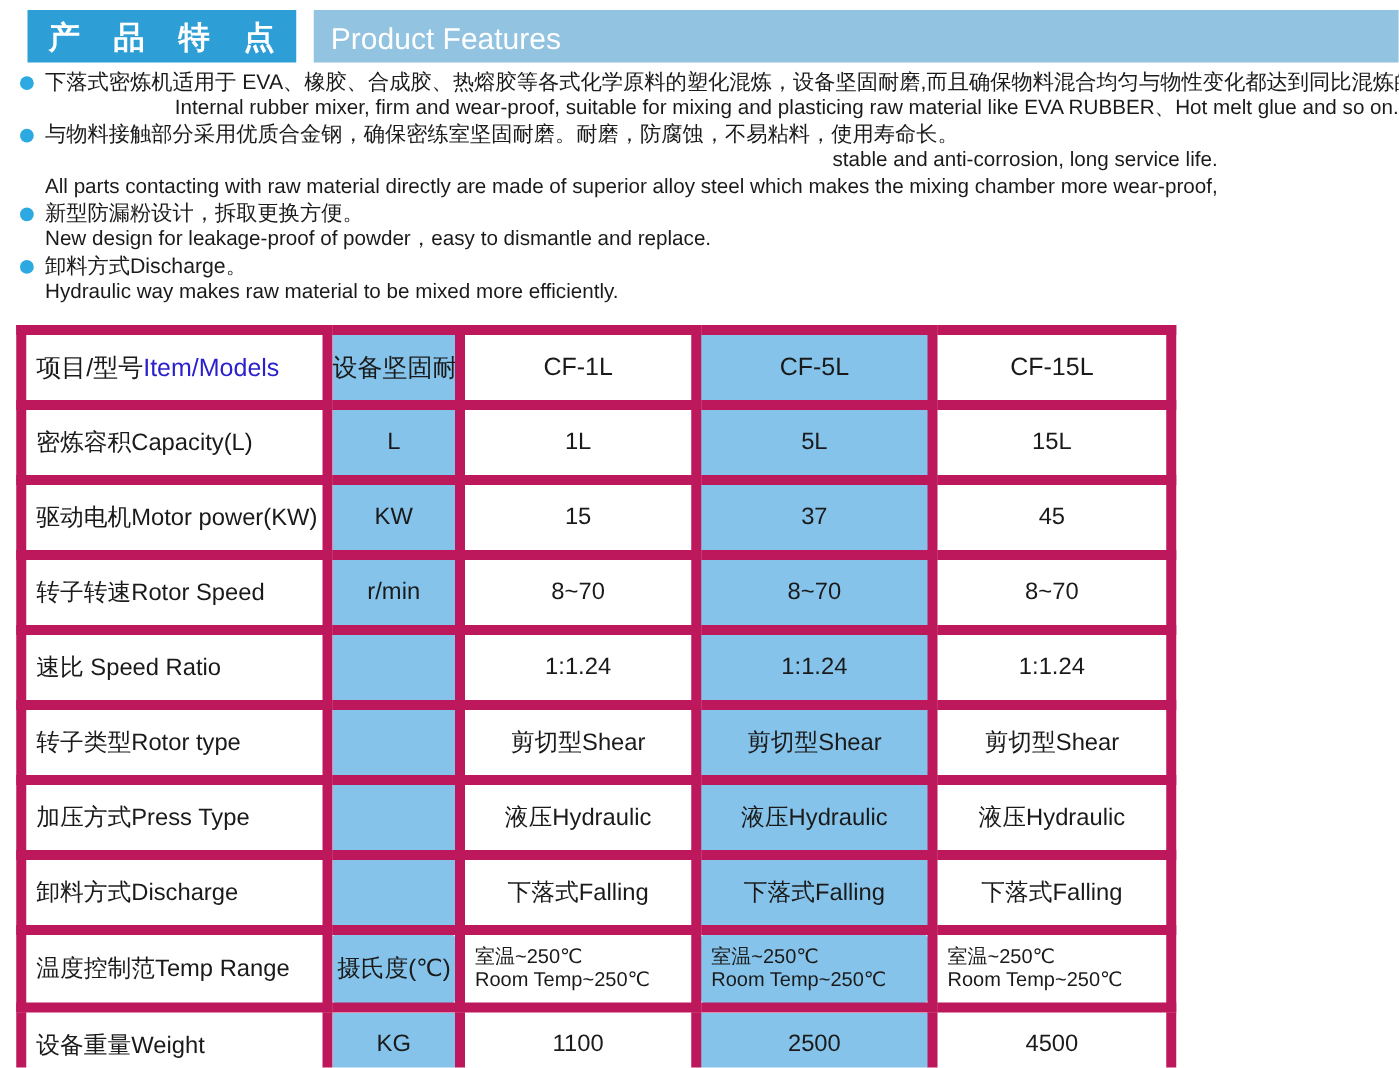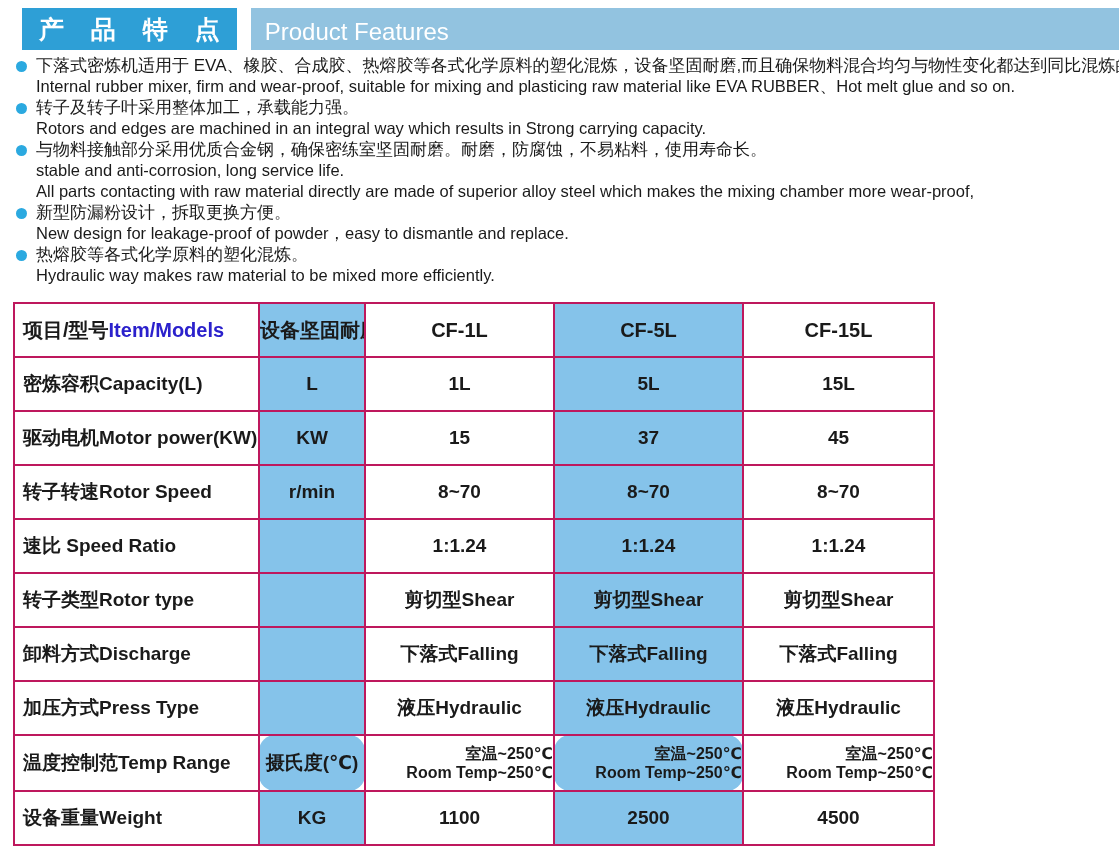--- a/index.html
+++ b/index.html
@@ -28,36 +28,36 @@
   }
   
   .features { list-style: none; margin: 5px 0 0 16px; padding: 0; }
   .feature { display: flex; align-items: flex-start; }
   .dot {
     width: 11px; height: 11px; border-radius: 50%; background: #2ba9e0;
     margin: 6px 9px 0 0; flex-shrink: 0;
   }
   .lines { min-width: 0; }
   .cn { font-size: 17px; line-height: 21px; white-space: nowrap; }
-  .en { font-size: 16.5px; line-height: 21px; white-space: nowrap; }
+  .en { font-size: 16.5px; line-height: 21px; white-space: nowrap; text-align: right; }
   
   table.spec {
     border-collapse: collapse; table-layout: fixed;
     width: 920px; margin: 16px 0 0 13px;
   }
   table.spec td {
-    border: 2px solid #be185d; height: 52px;
+    border: 8px solid #be185d; height: 52px;
     font-size: 19px; text-align: center; vertical-align: middle;
-    padding: 0; overflow: hidden; white-space: nowrap; font-weight: bold;
+    padding: 0; overflow: hidden; white-space: nowrap;
   }
   table.spec td.item { text-align: left; padding-left: 8px; }
   table.spec td.blue { background: #85c3ea; }
   table.spec tr.hdr td { font-size: 20px; }
   table.spec td.small {
-    font-size: 16px; line-height: 19px; text-align: right; padding-left: 8px;
+    font-size: 16px; line-height: 19px; text-align: left; padding-left: 8px;
   }
   table.spec tr.temp td { height: 54px; border-radius: 16px; }
   .models-blue { color: #2b21cc; }
 </style>
 </head>
 <body>
 
 <div class="page">
 
   <div class="header">
@@ -73,43 +73,36 @@
     <li class="feature">
       <span class="dot"></span>
       <div class="lines">
         <div class="cn">下落式密炼机适用于 EVA、橡胶、合成胶、热熔胶等各式化学原料的塑化混炼，设备坚固耐磨,而且确保物料混合均匀与物性变化都达到同比混炼的最佳效果。</div>
         <div class="en">Internal rubber mixer, firm and wear-proof, suitable for mixing and plasticing raw material like EVA RUBBER、Hot melt glue and so on.</div>
       </div>
     </li>
     <li class="feature">
       <span class="dot"></span>
       <div class="lines">
-        <div class="cn">转子及转子叶采用整体加工，承载能力强。</div>
-        <div class="en">Rotors and edges are machined in an integral way which results in Strong carrying capacity.</div>
-      </div>
-    </li>
-    <li class="feature">
-      <span class="dot"></span>
-      <div class="lines">
         <div class="cn">与物料接触部分采用优质合金钢，确保密练室坚固耐磨。耐磨，防腐蚀，不易粘料，使用寿命长。</div>
         <div class="en">stable and anti-corrosion, long service life.</div>
         <div class="en">All parts contacting with raw material directly are made of superior alloy steel which makes the mixing chamber more wear-proof,</div>
       </div>
     </li>
     <li class="feature">
       <span class="dot"></span>
       <div class="lines">
         <div class="cn">新型防漏粉设计，拆取更换方便。</div>
         <div class="en">New design for leakage-proof of powder，easy to dismantle and replace.</div>
       </div>
     </li>
     <li class="feature">
       <span class="dot"></span>
       <div class="lines">
-        <div class="cn">热熔胶等各式化学原料的塑化混炼。</div>
+        <div class="cn">卸料方式Discharge。</div>
         <div class="en">Hydraulic way makes raw material to be mixed more efficiently.</div>
       </div>
     </li>
   </ul>
 
   <table class="spec">
     <colgroup>
       <col style="width:245px">
         <col style="width:106px">
         <col style="width:189px">
@@ -153,32 +146,32 @@
         <td>1:1.24</td>
       </tr>
       <tr>
         <td class="item">转子类型Rotor type</td>
         <td class="blue"></td>
         <td>剪切型Shear</td>
         <td class="blue">剪切型Shear</td>
         <td>剪切型Shear</td>
       </tr>
       <tr>
+        <td class="item">加压方式Press Type</td>
+        <td class="blue"></td>
+        <td>液压Hydraulic</td>
+        <td class="blue">液压Hydraulic</td>
+        <td>液压Hydraulic</td>
+      </tr>
+      <tr>
         <td class="item">卸料方式Discharge</td>
         <td class="blue"></td>
         <td>下落式Falling</td>
         <td class="blue">下落式Falling</td>
         <td>下落式Falling</td>
-      </tr>
-      <tr>
-        <td class="item">加压方式Press Type</td>
-        <td class="blue"></td>
-        <td>液压Hydraulic</td>
-        <td class="blue">液压Hydraulic</td>
-        <td>液压Hydraulic</td>
       </tr>
       <tr class="temp">
         <td class="item">温度控制范Temp Range</td>
         <td class="blue">摄氏度(℃)</td>
         <td class="small">
           <div>室温~250℃</div>
           <div>Room Temp~250℃</div>
         </td>
         <td class="small blue">
           <div>室温~250℃</div>

